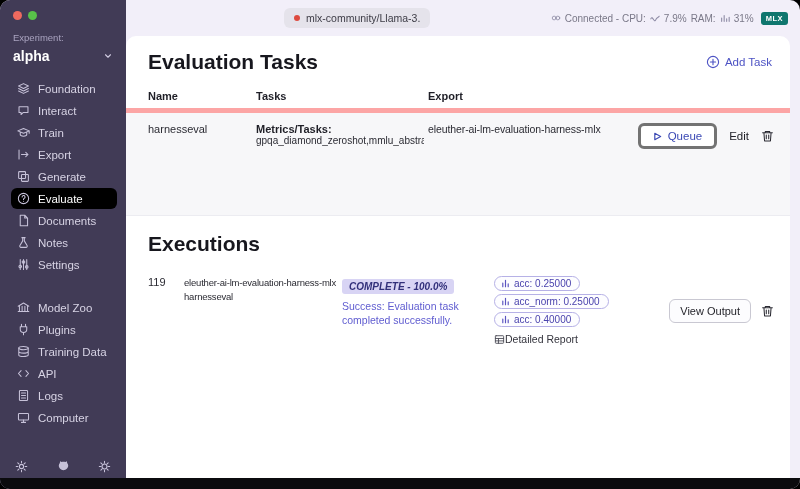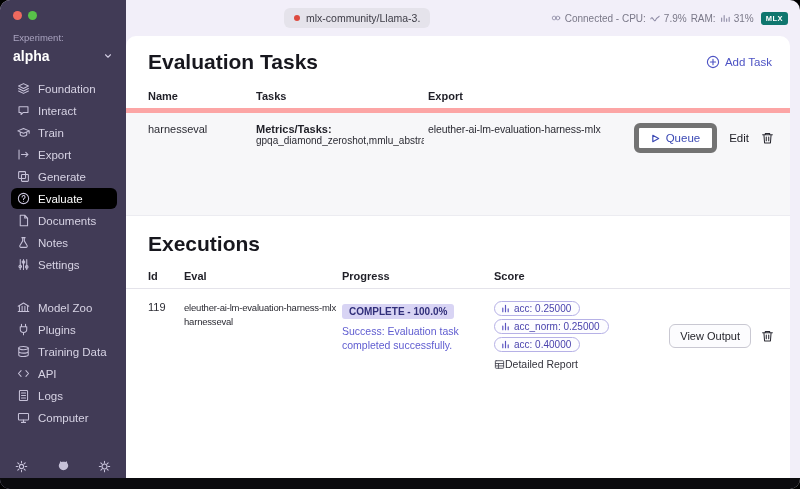--- a/index.html
+++ b/index.html
@@ -50,31 +50,31 @@
   .etable-head,.etable-row{display:grid;grid-template-columns:108px 172px 1fr 170px;padding:0 16px 0 22px;}
   .etable-head{border-bottom:5px solid #fca5a5;}
   .th{font-size:11px;font-weight:bold;color:#1f1f27;padding:6px 0;}
   .etable-body{background:#f7f7f9;border-bottom:1px solid #ececf1;min-height:102px;}
   .etable-row{padding-top:10px;align-items:start;}
   .cell{font-size:11px;color:#2b2b33;}
   .tasks-label{font-weight:bold;font-size:11px;color:#1f1f27;}
   .tasks-value{font-size:10px;color:#2b2b33;white-space:nowrap;overflow:hidden;max-width:168px;}
   .plugin-cell{font-size:10.5px;letter-spacing:-.1px;white-space:nowrap;overflow:hidden;padding-right:8px;}
   .row-actions{display:flex;align-items:center;justify-content:flex-end;gap:12px;}
-  .queue-btn{display:flex;align-items:center;gap:6px;border:5px solid #737373;background:#fff;color:#3b49b4;font-size:11.5px;border-radius:6px;padding:4px 12px;cursor:pointer;font-family:inherit;}
+  .queue-btn{display:flex;align-items:center;gap:6px;border:3px solid #737373;background:#fff;color:#3b49b4;font-size:11.5px;border-radius:6px;padding:4px 12px;cursor:pointer;font-family:inherit;}
   .queue-btn .ic{width:9px;height:9px;color:#3b49b4;}
   .edit-link{font-size:11.5px;color:#22222a;cursor:pointer;}
   .trash{color:#2b2b33;cursor:pointer;}
   .trash .ic{width:13px;height:14px;}
   
   .xtable-head,.xtable-row{display:grid;grid-template-columns:36px 158px 152px 1fr 126px;padding:0 16px 0 22px;}
   .xtable-head{border-bottom:1px solid #e4e3ea;}
   .xtable-row{padding-top:12px;align-items:start;}
   .eval-cell{font-size:9.5px;letter-spacing:-.2px;color:#2b2b33;line-height:1.45;white-space:nowrap;overflow:hidden;padding-right:6px;}
-  .prog-badge{display:inline-block;background:#d8d4f4;color:#312f7a;font-size:10px;font-weight:bold;padding:2px 7px;border-radius:3px;}
+  .prog-badge{display:inline-block;background:#d8d4f4;color:#312f7a;font-size:10px;font-weight:bold;padding:2px 7px;border-radius:3px;font-style:italic;}
   .prog-msg{margin-top:5px;font-size:10.5px;color:#5f5cd0;width:150px;line-height:1.35;}
   .score-cell{display:flex;flex-direction:column;align-items:flex-start;gap:3px;}
   .score-pill{display:flex;align-items:center;gap:4px;border:1px solid #b6b1e6;color:#4a43ad;background:#fdfdff;font-size:10px;padding:1px 8px 1px 6px;border-radius:10px;cursor:default;}
   .score-pill .ic{color:#5b54c0;}
   .detailed-report{display:flex;align-items:center;font-size:10.5px;color:#33333c;margin-top:3px;cursor:pointer;}
   .detailed-report .ic{width:11px;height:11px;color:#4a4a55;}
   .exec-actions{display:flex;align-items:center;justify-content:flex-end;gap:10px;align-self:center;}
   .view-output-btn{border:1px solid #c9c8d2;background:#fcfcfe;color:#1f1f26;font-size:11px;border-radius:6px;padding:5px 10px;cursor:pointer;font-family:inherit;white-space:nowrap;}
 </style>
 </head>
@@ -325,27 +325,20 @@
                 </svg>
               </span>
           </span>
         </div>
       </div>
 
       <div class="section-head" style="padding-top:16px;padding-bottom:8px;">
         <span class="section-title">Executions</span>
       </div>
 
-      <div class="xtable-head">
-        <span class="th">Id</span>
-        <span class="th">Eval</span>
-        <span class="th">Progress</span>
-        <span class="th">Score</span>
-        <span class="th"></span>
-      </div>
 
       <div class="xtable-row">
         <span class="cell">119</span>
         <span class="eval-cell">
           <span>eleuther-ai-lm-evaluation-harness-mlx</span><br>
           <span>harnesseval</span>
         </span>
         <span>
           <span class="prog-badge">COMPLETE - 100.0%</span>
           <div class="prog-msg">Success: Evaluation task completed successfully.</div>

